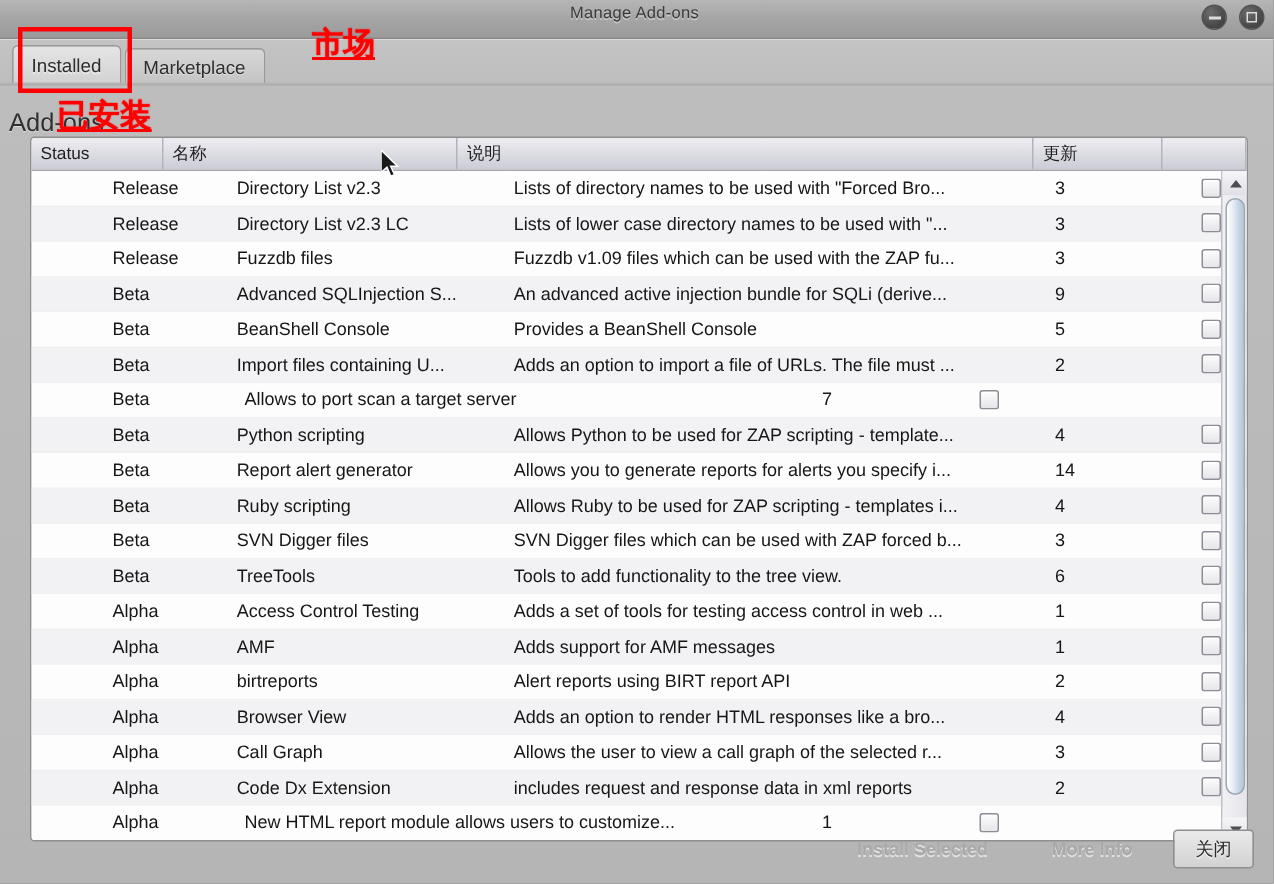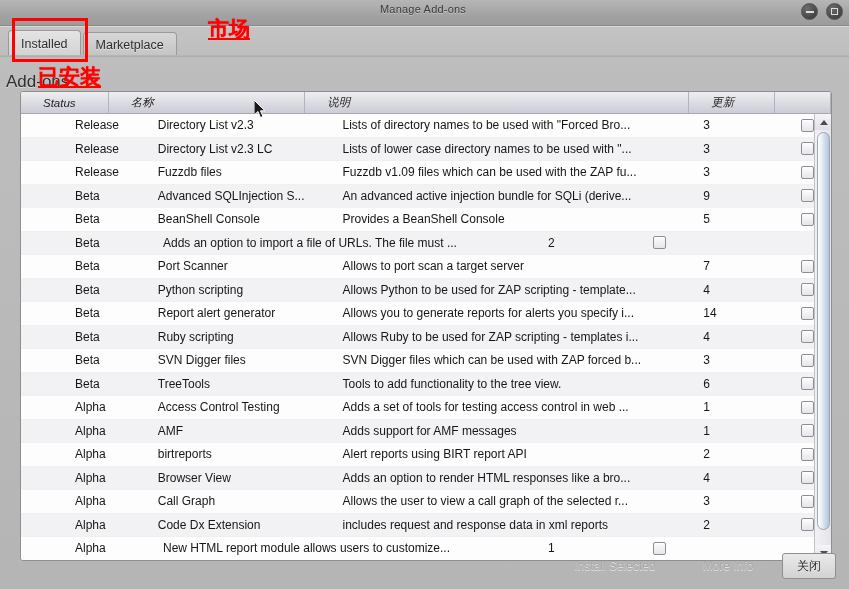--- a/index.html
+++ b/index.html
@@ -89,25 +89,25 @@
   }
   .thead {
     position: relative; height: 22px; width: 100%;
     background: linear-gradient(to bottom, #eeeef2 0%, #dcdce3 50%, #ccccd6 100%);
     border-bottom: 1px solid #a8a8b0;
     display: flex;
   }
   .th {
     height: 100%;
     display: flex; align-items: center;
-    padding-left: 22px;
+    padding-left: 6px;
     font-size: 11.5px; color: #1f1f1f;
     border-right: 1px solid #b3b3bd;
     background: transparent;
-    overflow: hidden; white-space: nowrap; font-style: italic;
+    overflow: hidden; white-space: nowrap;
   }
   .tbody {
     position: relative;
     height: 447px; width: 100%;
     background: #fdfdfd;
   }
   .row {
     display: flex; align-items: center;
     height: 23.5px; width: 100%;
     font-size: 12px; color: #161616;
@@ -168,20 +168,21 @@
     border: 1px solid #9b9b9b; border-radius: 3px;
     background: linear-gradient(to bottom, #dcdcdc 0%, #c6c6c6 100%);
     color: #2b2b2b;
     text-shadow: 0 1px 0 rgba(255,255,255,.45);
   }
   .btn.disabled {
     color: #a9a9a9;
     border-color: transparent;
     background: transparent;
     text-shadow: 0 1px 0 rgba(255,255,255,.6);
+    font-weight: bold;
   }
   #btn-install { left: 556px; width: 118px; }
   #btn-moreinfo { left: 688px; width: 80px; }
   #btn-close { left: 782px; width: 54px;
     background: linear-gradient(to bottom, #eaeaea 0%, #d2d2d2 100%);
     border: 1px solid #8f8f8f;
   }
 
   
   .anno-box {
@@ -294,29 +295,29 @@
             <div class="cell c-status">Beta</div>
             <div class="cell c-name">BeanShell Console</div>
             <div class="cell c-desc">Provides a BeanShell Console</div>
             <div class="cell c-update">5</div>
             <div class="cell c-check">
               <span class="chk"></span>
             </div>
           </div>
           <div class="row alt">
             <div class="cell c-status">Beta</div>
+            <div class="cell c-name">Import files containing U...</div>
             <div class="cell c-desc">Adds an option to import a file of URLs. The file must ...</div>
             <div class="cell c-update">2</div>
             <div class="cell c-check">
               <span class="chk"></span>
             </div>
           </div>
           <div class="row">
             <div class="cell c-status">Beta</div>
-            <div class="cell c-name">Port Scanner</div>
             <div class="cell c-desc">Allows to port scan a target server</div>
             <div class="cell c-update">7</div>
             <div class="cell c-check">
               <span class="chk"></span>
             </div>
           </div>
           <div class="row alt">
             <div class="cell c-status">Beta</div>
             <div class="cell c-name">Python scripting</div>
             <div class="cell c-desc">Allows Python to be used for ZAP scripting - template...</div>

